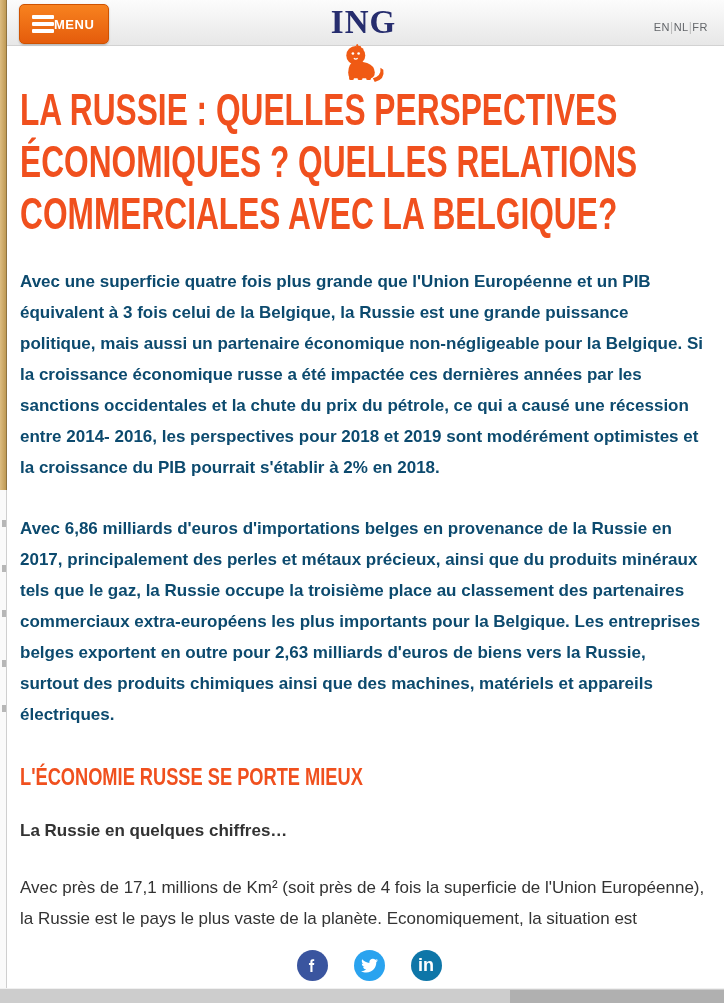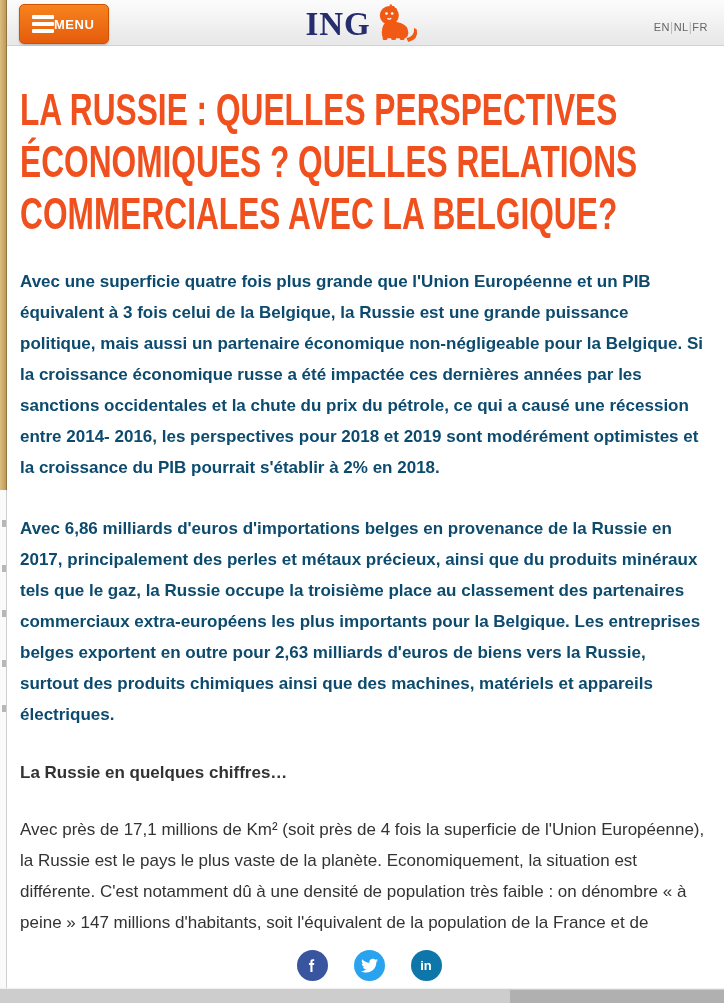--- a/index.html
+++ b/index.html
@@ -40,21 +40,21 @@
     display: flex; align-items: center; 
     background: linear-gradient(#f8821f, #e55c0c);
     border: 1px solid #cf5200; border-radius: 5px;
     box-shadow: 0 1px 2px rgba(0,0,0,.25);
     cursor: pointer;
   }
   .hamburger { display: flex; flex-direction: column; gap: 3px; }
   .hamburger span { display: block; width: 22px; height: 4px; background: #ffffff; border-radius: 1px; }
   .menu-label { color: #ffffff; font-weight: bold; font-size: 13px; letter-spacing: .5px; }
 
-  .logo { position: absolute; left: 50%; top: 4px; transform: translateX(-53%); display: flex; align-items: flex-end; gap: 4px; }
+  .logo { position: absolute; left: 50%; top: 4px; transform: translateX(-53%); display: flex; align-items: center; gap: 4px; flex-direction: column; }
   .logo-text {
     font-family: "Liberation Serif", "DejaVu Serif", serif;
     font-weight: bold; font-size: 33px; line-height: 36px; color: #262d6e; letter-spacing: 1px;
   }
   .logo-lion { width: 44px; height: 38px; }
 
   .langs {
     position: absolute; right: 16px; top: 20px;
     display: flex; align-items: center; 
     font-size: 11px; color: #63666a; letter-spacing: .5px;
@@ -89,21 +89,21 @@
     background: #ffffff;
     display: flex; align-items: center; justify-content: center; gap: 26px;
     z-index: 6;
   }
   .social-circle {
     width: 31px; height: 31px; border-radius: 50%;
     display: flex; align-items: center; justify-content: center;
     cursor: pointer; color: #fff;
   }
   .social-circle svg { display: block; }
-  .linkedin-glyph { font-size: 13px; font-weight: bold; color: #fff; line-height: 1; }
+  .linkedin-glyph { font-size: 18px; font-weight: bold; color: #fff; line-height: 1; }
 
   
   .bottom-strip {
     position: absolute; left: 0; right: 0; bottom: 0; height: 15px;
     background: #cdcdcd; border-top: 1px solid #f0f0f0; z-index: 7;
   }
   .bottom-strip .thumb {
     position: absolute; left: 510px; right: 0; top: 1px; bottom: 0;
     background: #b0b0b0;
   }
@@ -167,20 +167,23 @@
     <h1 class="headline">
       <div class="headline-line">LA RUSSIE : QUELLES PERSPECTIVES</div>
       <div class="headline-line">ÉCONOMIQUES ? QUELLES RELATIONS</div>
       <div class="headline-line">COMMERCIALES AVEC LA BELGIQUE?</div>
     </h1>
 
     <p class="lead">Avec une superficie quatre fois plus grande que l'Union Européenne et un PIB équivalent à 3 fois celui de la Belgique, la Russie est une grande puissance politique, mais aussi un partenaire économique non-négligeable pour la Belgique. Si la croissance économique russe a été impactée ces dernières années par les sanctions occidentales et la chute du prix du pétrole, ce qui a causé une récession entre 2014- 2016, les perspectives pour 2018 et 2019 sont modérément optimistes et la croissance du PIB pourrait s'établir à 2% en 2018.</p>
 
     <p class="lead">Avec 6,86 milliards d'euros d'importations belges en provenance de la Russie en 2017, principalement des perles et métaux précieux, ainsi que du produits minéraux tels que le gaz, la Russie occupe la troisième place au classement des partenaires commerciaux extra-européens les plus importants pour la Belgique. Les entreprises belges exportent en outre pour 2,63 milliards d'euros de biens vers la Russie, surtout des produits chimiques ainsi que des machines, matériels et appareils électriques.</p>
 
+    <div class="section-heading-wrap">
+      <h2 class="section-heading">L'ÉCONOMIE RUSSE SE PORTE MIEUX</h2>
+    </div>
 
     <h3 class="sub-heading">La Russie en quelques chiffres…</h3>
 
     <p class="body-text">Avec près de 17,1 millions de Km² (soit près de 4 fois la superficie de l'Union Européenne), la Russie est le pays le plus vaste de la planète. Economiquement, la situation est différente. C'est notamment dû à une densité de population très faible : on dénombre « à peine » 147 millions d'habitants, soit l'équivalent de la population de la France et de l'Allemagne réunies. Sur le plan de l'activité économique, le PIB russe atteignait, en 2017, 91.650 milliards de roubles, ce qui au taux de change de l'époque, correspond à 1.356 milliards d'EUR. Cela situe le PIB russe entre celui de l'Espagne et de l'Italie, ou encore à un peu plus de 3 fois celui de la Belgique. Si l'on corrige néanmoins ces chiffres compte tenu d'un taux de change qui ne reflète pas bien un niveau de prix plus faible en Russie, on peut néanmoins considérer qu'en parité de pouvoir d'achat,</p>
 
   </div>
 
   <div class="social-bar">
 
     <div class="social-circle" style="background-color: rgb(58, 85, 159);">

